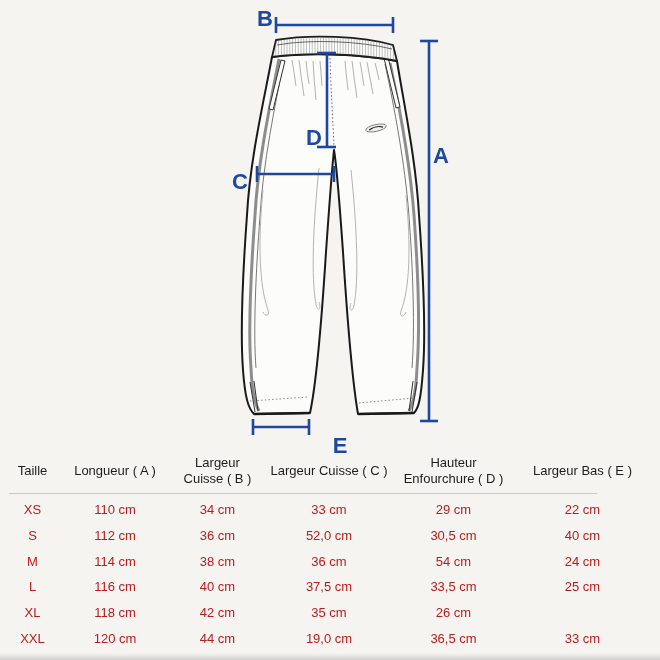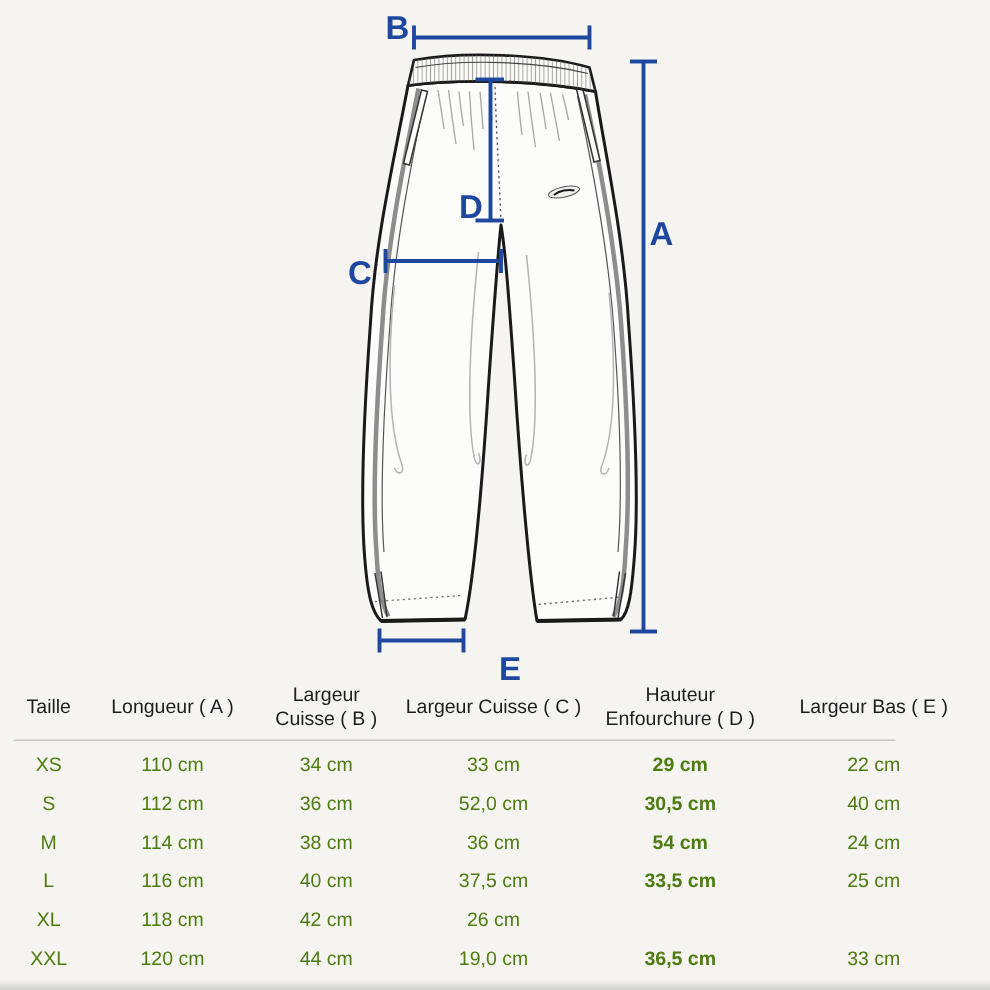--- a/index.html
+++ b/index.html
@@ -26,23 +26,23 @@
   .thead .cell{
     display:flex;flex-direction:column;justify-content:center;align-items:center;
     font-size:13px;line-height:16px;color:#1d1d1d;text-align:center;
   }
   .thead .cell:nth-child(5){padding-right:14px;}
   .thead .cell:nth-child(6){padding-right:28px;}
   .sep{border-top:1px solid #c9c8c5;margin:0 9px;height:0;}
   .tbody{padding-top:3px;}
   .trow{height:25.7px;}
   .trow .cell{
-    font-size:13px;text-align:center;color:#4d7c0f;white-space:nowrap;
-  }
-  .trow .cell:nth-child(5){padding-right:14px;font-weight:bold;}
+    font-size:13px;text-align:center;color:#b91c1c;white-space:nowrap;
+  }
+  .trow .cell:nth-child(5){padding-right:14px;}
   .trow .cell:nth-child(6){padding-right:28px;}
   .bottom-shade{
     position:absolute;left:0;right:0;bottom:0;height:7px;
     background:linear-gradient(to bottom, rgba(110,110,110,0), rgba(110,110,110,0.28));
     pointer-events:none;
   }
 </style>
 </head>
 <body>
 
@@ -220,20 +220,21 @@
         <div class="cell">116 cm</div>
         <div class="cell">40 cm</div>
         <div class="cell">37,5 cm</div>
         <div class="cell">33,5 cm</div>
         <div class="cell">25 cm</div>
       </div>
       <div class="trow">
         <div class="cell">XL</div>
         <div class="cell">118 cm</div>
         <div class="cell">42 cm</div>
+        <div class="cell">35 cm</div>
         <div class="cell">26 cm</div>
       </div>
       <div class="trow">
         <div class="cell">XXL</div>
         <div class="cell">120 cm</div>
         <div class="cell">44 cm</div>
         <div class="cell">19,0 cm</div>
         <div class="cell">36,5 cm</div>
         <div class="cell">33 cm</div>
       </div>

